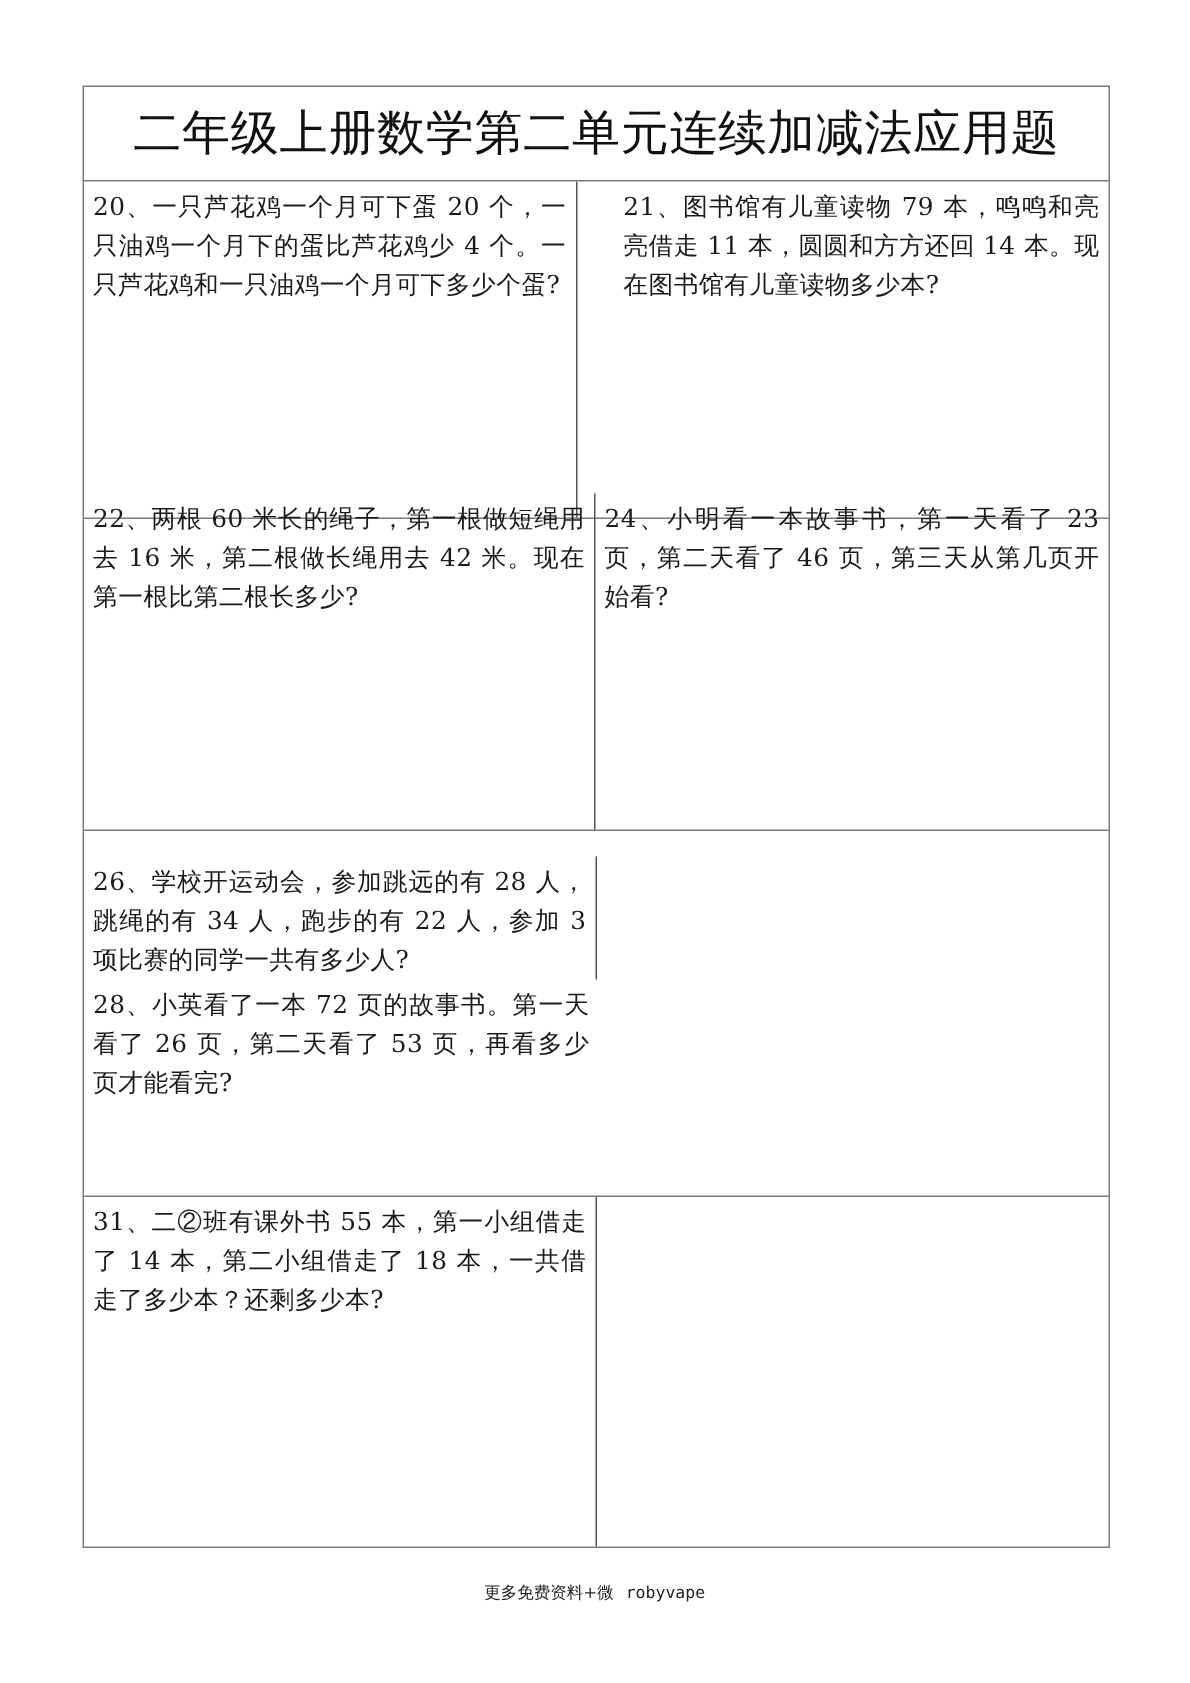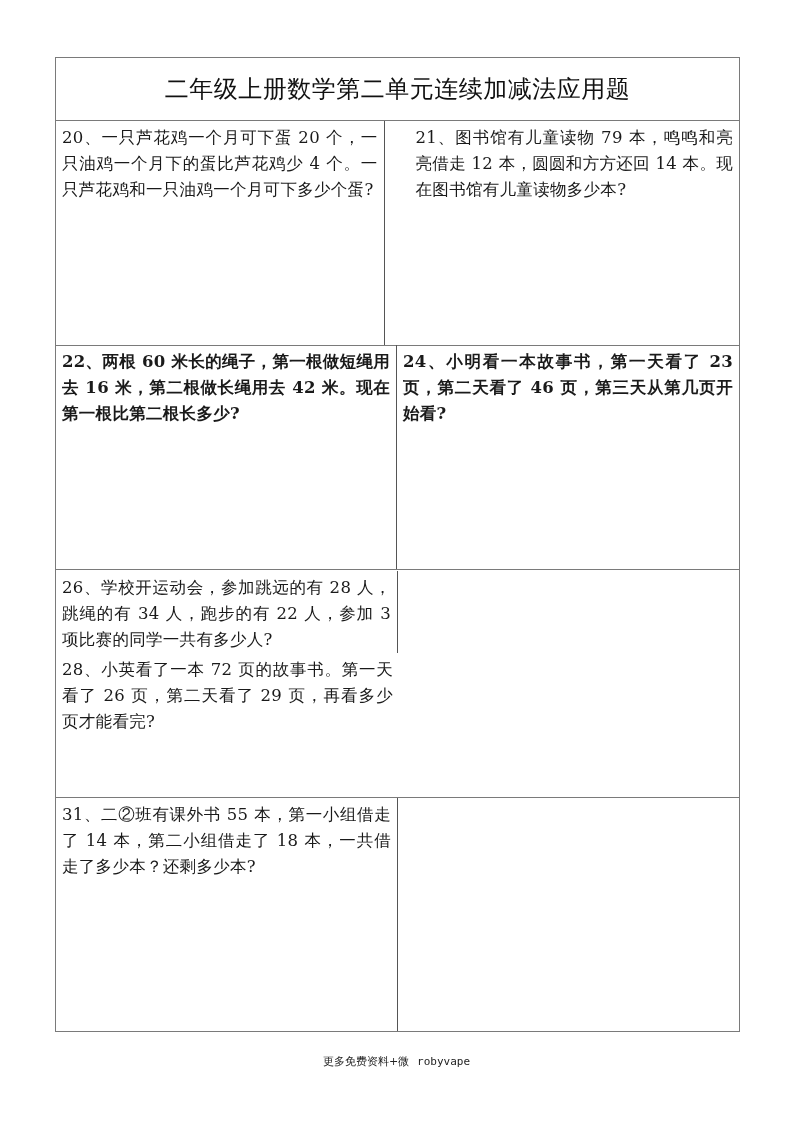--- a/index.html
+++ b/index.html
@@ -31,42 +31,42 @@
       width: 100%;
       height: 63px;
       border-bottom: 1.5px solid #7a7a7a;
       box-sizing: border-box;
       display: flex;
       align-items: center;
       justify-content: center;
     }
     .title {
       font-family: "DejaVu Sans", "Liberation Sans", sans-serif;
-      font-size: 24px;
+      font-size: 32px;
       letter-spacing: 0.5px;
       color: #111;
       font-weight: normal;
       margin: 0;
     }
     .grid {
       position: absolute;
       left: 0;
       top: 63px;
       width: 100%;
       height: calc(100% - 63px);
     }
     .row {
       position: absolute;
       left: 0;
       width: 100%;
       display: flex;
       box-sizing: border-box;
     }
     .row.r0 { top: 0; height: 225px; border-bottom: 1.5px solid #7a7a7a; gap: 25px; }
-    .row.r1 { top: 224px; height: 225px; border-bottom: 1.5px solid #7a7a7a; font-weight: bold; }
+    .row.r1 { top: 208px; height: 225px; border-bottom: 1.5px solid #7a7a7a; }
     .row.r2 { top: 450px; height: 227px; border-bottom: 1.5px solid #7a7a7a; flex-direction: column; }
     .row.r3 { top: 677px; height: 233px; gap: 40px; }
     .cell {
       box-sizing: border-box;
       padding: 4px 6px 0 6px;
       font-size: 16.5px;
       line-height: 26px;
       letter-spacing: 0.3px;
       text-align: justify;
     }
@@ -95,29 +95,29 @@
 </head>
 <body>
 
 <div class="sheet">
   <div class="title-row">
     <h1 class="title">二年级上册数学第二单元连续加减法应用题</h1>
   </div>
   <div class="grid">
     <div class="row r0">
       <div class="cell left">20、一只芦花鸡一个月可下蛋 20 个，一只油鸡一个月下的蛋比芦花鸡少 4 个。一只芦花鸡和一只油鸡一个月可下多少个蛋?</div>
-      <div class="cell right">21、图书馆有儿童读物 79 本，鸣鸣和亮亮借走 12 本，圆圆和方方还回 14 本。现在图书馆有儿童读物多少本?</div>
+      <div class="cell right">21、图书馆有儿童读物 79 本，鸣鸣和亮亮借走 11 本，圆圆和方方还回 14 本。现在图书馆有儿童读物多少本?</div>
     </div>
     <div class="row r1">
       <div class="cell left">22、两根 60 米长的绳子，第一根做短绳用去 16 米，第二根做长绳用去 42 米。现在第一根比第二根长多少?</div>
       <div class="cell right">24、小明看一本故事书，第一天看了 23 页，第二天看了 46 页，第三天从第几页开始看?</div>
     </div>
     <div class="row r2">
       <div class="cell left">26、学校开运动会，参加跳远的有 28 人，跳绳的有 34 人，跑步的有 22 人，参加 3 项比赛的同学一共有多少人?</div>
-      <div class="cell right">28、小英看了一本 72 页的故事书。第一天看了 26 页，第二天看了 29 页，再看多少页才能看完?</div>
+      <div class="cell right">28、小英看了一本 72 页的故事书。第一天看了 26 页，第二天看了 53 页，再看多少页才能看完?</div>
     </div>
     <div class="row r3">
       <div class="cell left">31、二②班有课外书 55 本，第一小组借走了 14 本，第二小组借走了 18 本，一共借走了多少本？还剩多少本?</div>
     </div>
   </div>
 </div>
 
 <div class="footer">
   <span>更多免费资料+微</span><span class="handle">robyvape</span>
 </div>

